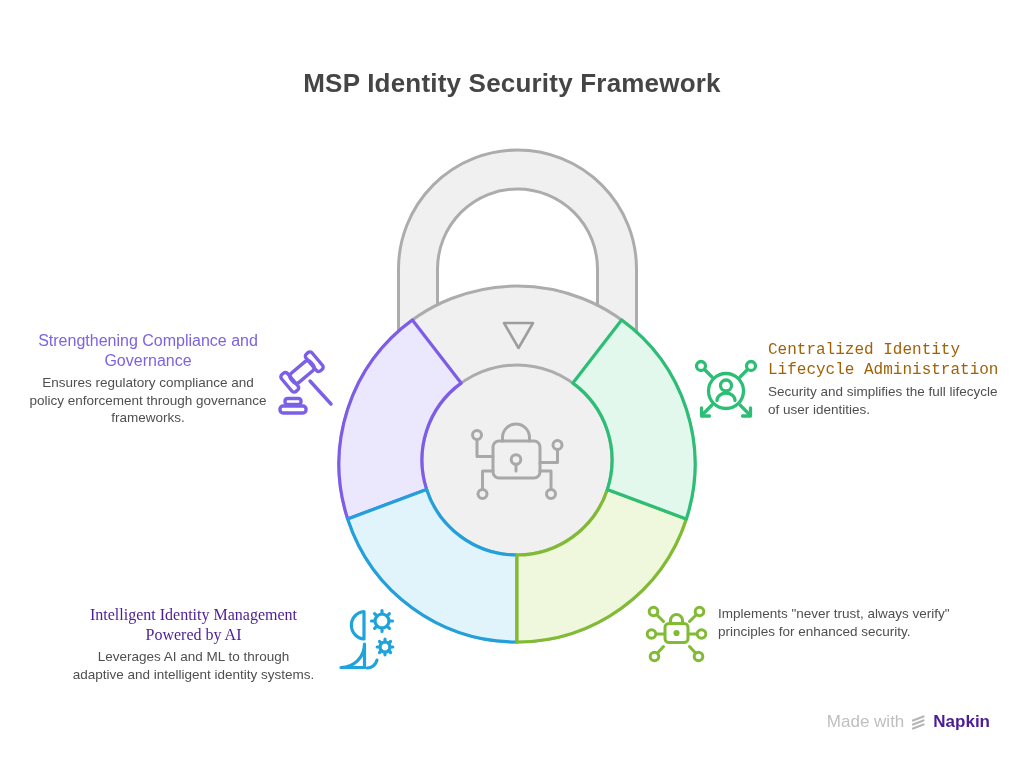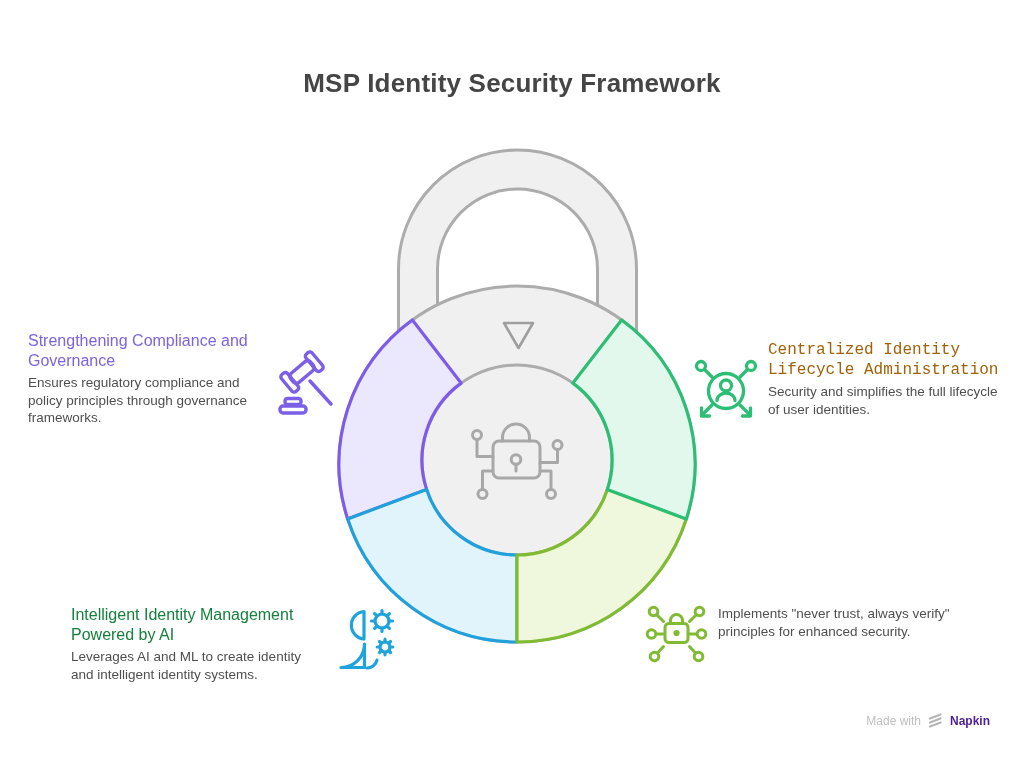--- a/index.html
+++ b/index.html
@@ -8,29 +8,29 @@
     font-family:"Liberation Sans", sans-serif;
   }
   #art{position:absolute;left:0;top:0;}
   .page-title{
     position:absolute;left:0;top:68px;width:1024px;text-align:center;
     font-size:26px;font-weight:bold;color:#454545;letter-spacing:.2px;
   }
   .section{position:absolute;}
   .section .heading{font-size:16px;line-height:20px;margin:0 0 3px 0;font-weight:400;}
   .section .desc{font-size:13.5px;line-height:17.5px;color:#4F4F4F;margin:0;}
-  .align-right{text-align:left;}
+  .align-right{text-align:center;}
   .align-left{text-align:left;}
   .c-purple{color:#7C63E1;}
   .c-green{color:#a16207;font-family:Liberation Mono, monospace;}
-  .c-cyan{color:#15803d;}
+  .c-cyan{color:#4c1d95;font-family:Liberation Serif, serif;}
   .c-lime{color:#80BB33;}
   .footer{
     position:absolute;top:712px;right:34px;display:flex;align-items:center;gap:6px;
-    color:#BFBFBF;font-size:12px;font-weight:500;
+    color:#BFBFBF;font-size:17px;font-weight:500;
   }
   .footer .brand{color:#4c1d95;font-weight:600;}
 </style>
 </head>
 <body>
 
 <div id="canvas">
 
   <svg id="art" width="1024" height="760" viewBox="0 0 1024 760">
 
@@ -113,31 +113,31 @@
       <circle cx="385" cy="647" r="5"></circle>
       <path d="M390,647 L392.8,647 M385,652 L385,654.8 M380,647 L377.2,647 M385,642 L385,639.2 M388.5,650.5 L390.5,652.5 M381.5,650.5 L379.5,652.5 M381.5,643.5 L379.5,641.5 M388.5,643.5 L390.5,641.5"></path>
       <path d="M367,668 a10,10 0 0 0 10,-8"></path>
     </g>
   </svg>
 
   <div class="page-title">MSP Identity Security Framework</div>
 
   <div class="section align-right" style="right:756px;top:331px;width:240px;">
     <p class="heading c-purple">Strengthening Compliance and Governance</p>
-    <p class="desc">Ensures regulatory compliance and policy principles through governance frameworks.</p>
+    <p class="desc">Ensures regulatory compliance and policy enforcement through governance frameworks.</p>
   </div>
 
   <div class="section align-left" style="left:768px;top:340px;width:232px;">
     <p class="heading c-green">Centralized Identity Lifecycle Administration</p>
     <p class="desc">Security and simplifies the full lifecycle of user identities.</p>
   </div>
 
   <div class="section align-right" style="right:708px;top:605px;width:245px;">
     <p class="heading c-cyan">Intelligent Identity Management Powered by AI</p>
-    <p class="desc">Leverages AI and ML to create identity and intelligent identity systems.</p>
+    <p class="desc">Leverages AI and ML to through adaptive and intelligent identity systems.</p>
   </div>
 
   <div class="section align-left" style="left:718px;top:605px;width:238px;">
     <p class="desc">Implements "never trust, always verify" principles for enhanced security.</p>
   </div>
 
   <div class="footer">
     <span>Made with</span>
     <svg width="17" height="17" viewBox="0 0 17 17">
       <g stroke="#B5B5B5" stroke-width="2.2" stroke-linecap="round" fill="none">

